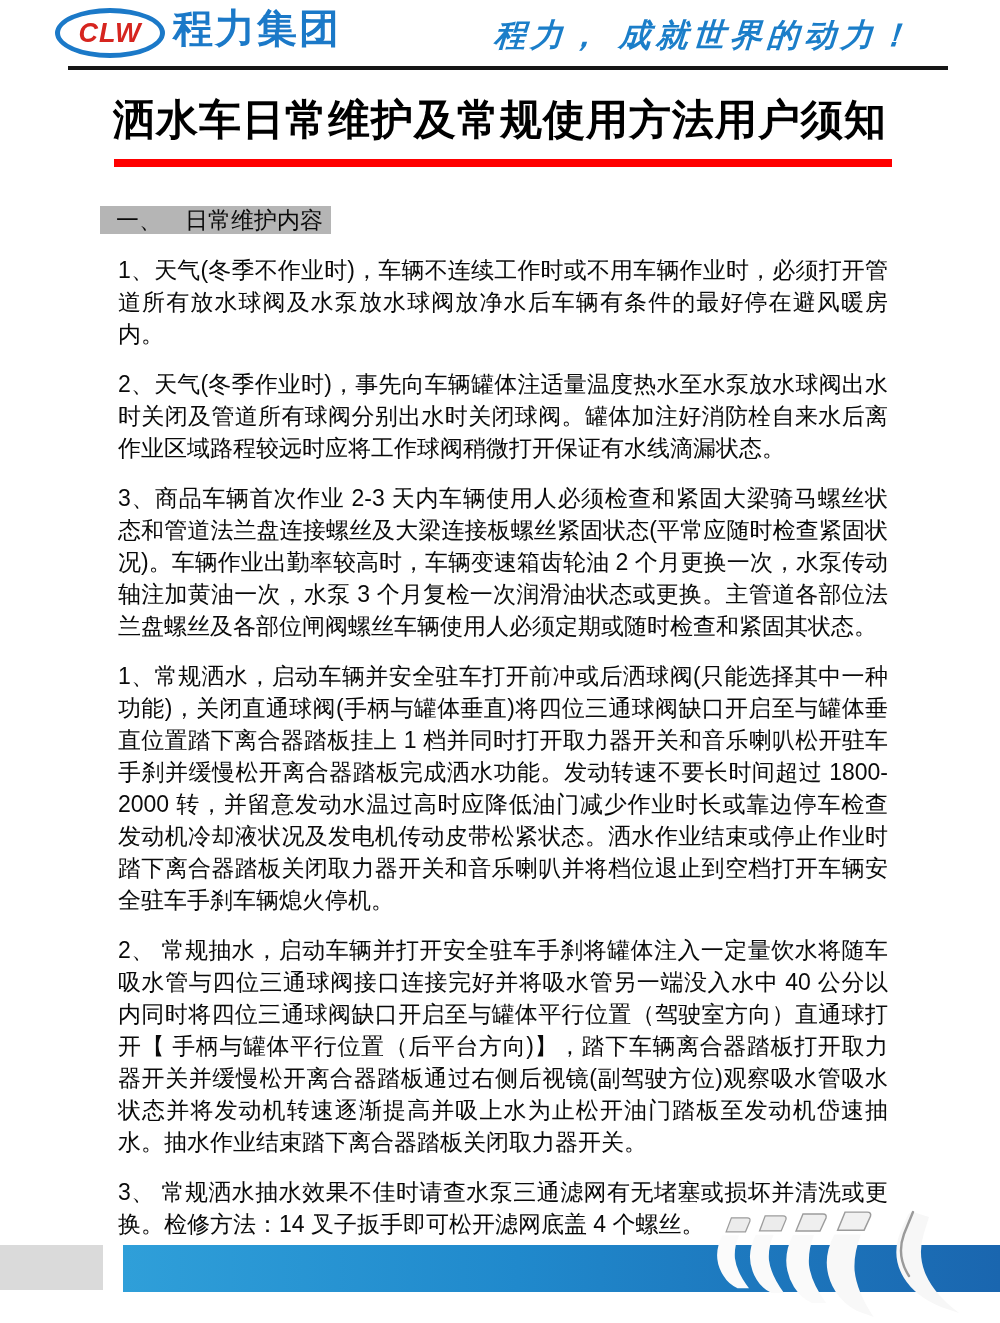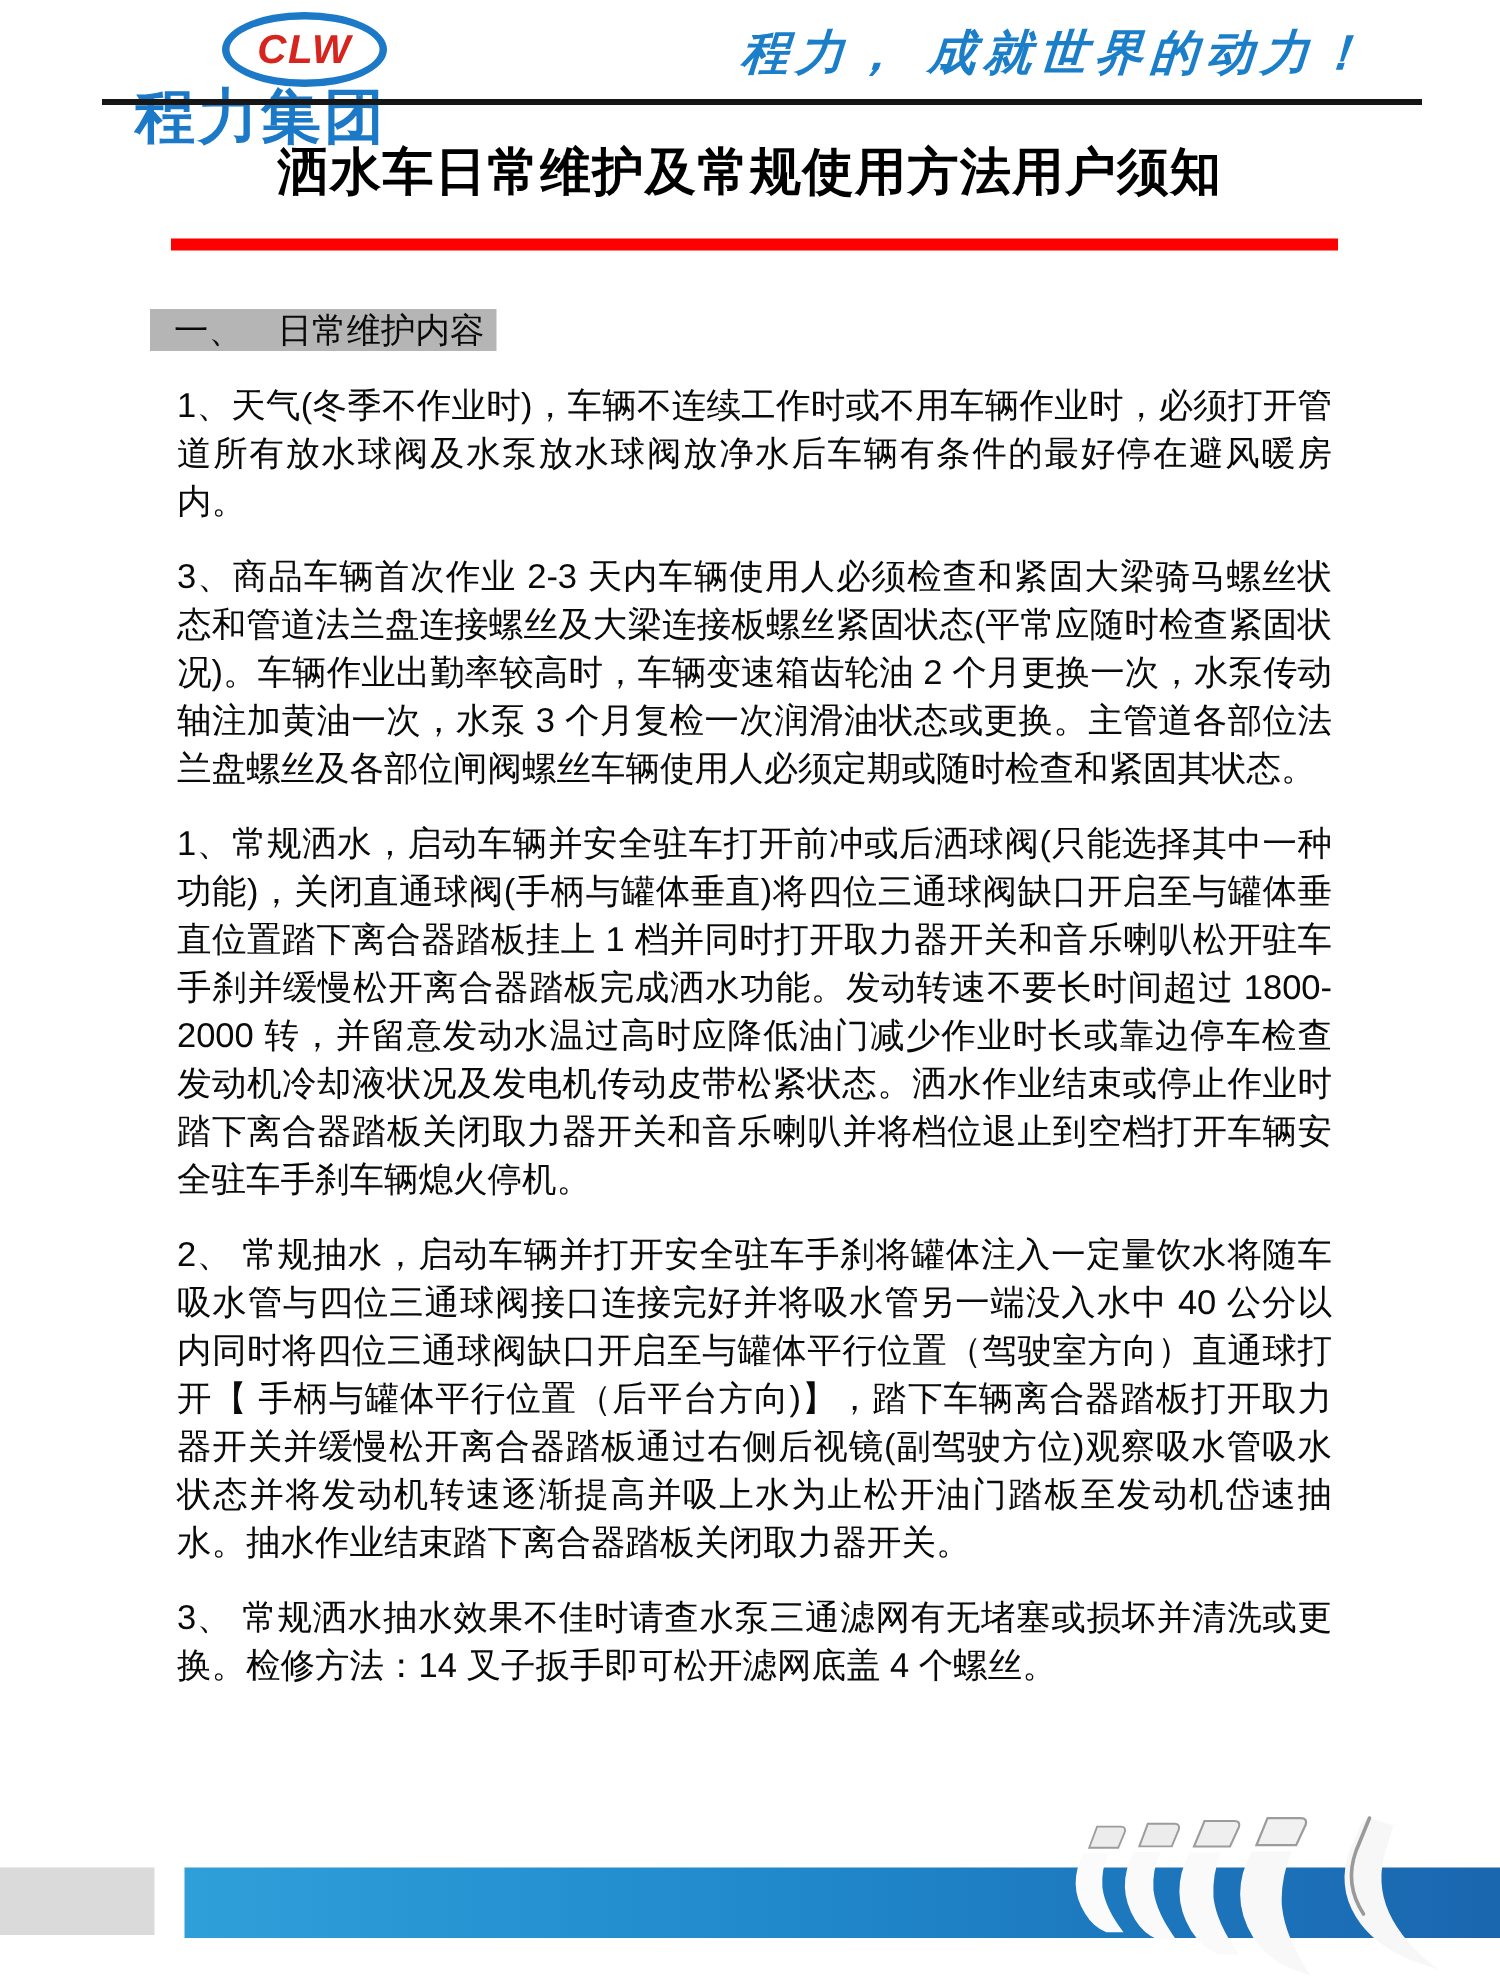--- a/index.html
+++ b/index.html
@@ -9,21 +9,21 @@
     background:#ffffff;
     overflow:hidden;
     font-family:"Liberation Sans", sans-serif;
     color:#000;
   }
   
   .header{
     position:absolute;left:0;top:6px;width:1000px;height:54px;
   }
   .logo{
-    position:absolute;left:82px;top:2px;display:flex;align-items:flex-end;flex-direction:column;
+    position:absolute;left:55px;top:2px;display:flex;align-items:flex-start;
   }
   .logo-oval{
     width:100px;height:40px;
     border:5px solid #1b79c8;border-radius:50%;
     background:#ffffff;
     display:flex;align-items:center;justify-content:center;
     font-style:italic;font-weight:bold;font-size:27px;letter-spacing:1px;
     color:#d6251f;
   }
   .logo-company{
@@ -39,21 +39,21 @@
   }
   .header-rule{
     position:absolute;left:68px;top:60px;width:880px;height:4px;
     background:#161616;
   }
   
   .doc-title{
     position:absolute;left:0;top:92px;width:1000px;
     text-align:center;
     font-family:"DejaVu Sans", sans-serif;
-    font-size:34px;font-weight:bold;color:#000;
+    font-size:42px;font-weight:bold;color:#000;
     letter-spacing:1px;
   }
   .title-rule{
     position:absolute;left:114px;top:159px;width:778px;height:8px;
     background:#ff0000;
   }
   
   .body-text{
     position:absolute;left:100px;top:204px;width:806px;
     font-size:23px;line-height:32px;
@@ -95,20 +95,21 @@
     <div class="header-rule"></div>
   </div>
 
   <div class="doc-title">洒水车日常维护及常规使用方法用户须知</div>
   <div class="title-rule"></div>
 
   <div class="body-text">
 
     <h2 class="section-heading"><span class="hl">一、　日常维护内容</span></h2>
     <p>1、天气(冬季不作业时)，车辆不连续工作时或不用车辆作业时，必须打开管道所有放水球阀及水泵放水球阀放净水后车辆有条件的最好停在避风暖房内。</p>
+    <p>2、天气(冬季作业时)，事先向车辆罐体注适量温度热水至水泵放水球阀出水时关闭及管道所有球阀分别出水时关闭球阀。罐体加注好消防栓自来水后离作业区域路程较远时应将工作球阀稍微打开保证有水线滴漏状态。</p>
     <p>3、商品车辆首次作业 2-3 天内车辆使用人必须检查和紧固大梁骑马螺丝状态和管道法兰盘连接螺丝及大梁连接板螺丝紧固状态(平常应随时检查紧固状况)。车辆作业出勤率较高时，车辆变速箱齿轮油 2 个月更换一次，水泵传动轴注加黄油一次，水泵 3 个月复检一次润滑油状态或更换。主管道各部位法兰盘螺丝及各部位闸阀螺丝车辆使用人必须定期或随时检查和紧固其状态。</p>
 
     <p>1、常规洒水，启动车辆并安全驻车打开前冲或后洒球阀(只能选择其中一种功能)，关闭直通球阀(手柄与罐体垂直)将四位三通球阀缺口开启至与罐体垂直位置踏下离合器踏板挂上 1 档并同时打开取力器开关和音乐喇叭松开驻车手刹并缓慢松开离合器踏板完成洒水功能。发动转速不要长时间超过 1800-2000 转，并留意发动水温过高时应降低油门减少作业时长或靠边停车检查发动机冷却液状况及发电机传动皮带松紧状态。洒水作业结束或停止作业时踏下离合器踏板关闭取力器开关和音乐喇叭并将档位退止到空档打开车辆安全驻车手刹车辆熄火停机。</p>
     <p>2、 常规抽水，启动车辆并打开安全驻车手刹将罐体注入一定量饮水将随车吸水管与四位三通球阀接口连接完好并将吸水管另一端没入水中 40 公分以内同时将四位三通球阀缺口开启至与罐体平行位置（驾驶室方向）直通球打开【 手柄与罐体平行位置（后平台方向)】，踏下车辆离合器踏板打开取力器开关并缓慢松开离合器踏板通过右侧后视镜(副驾驶方位)观察吸水管吸水状态并将发动机转速逐渐提高并吸上水为止松开油门踏板至发动机岱速抽水。抽水作业结束踏下离合器踏板关闭取力器开关。</p>
     <p>3、 常规洒水抽水效果不佳时请查水泵三通滤网有无堵塞或损坏并清洗或更换。检修方法：14 叉子扳手即可松开滤网底盖 4 个螺丝。</p>
 
   </div>
 
   <div class="footer-gray"></div>
   <div class="footer-bar"></div>

